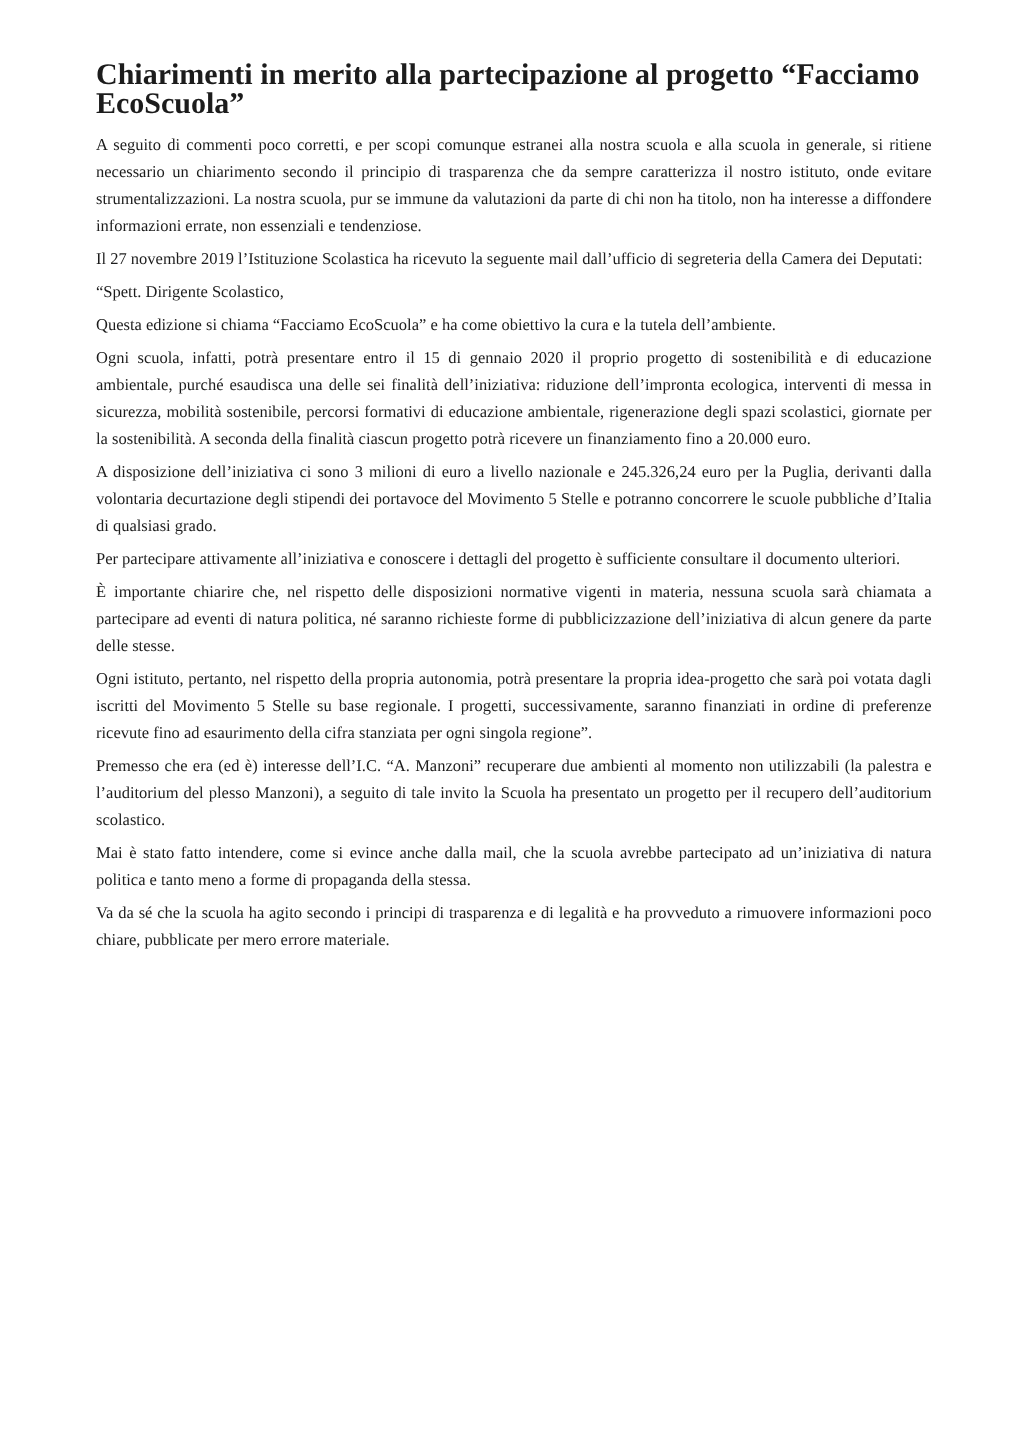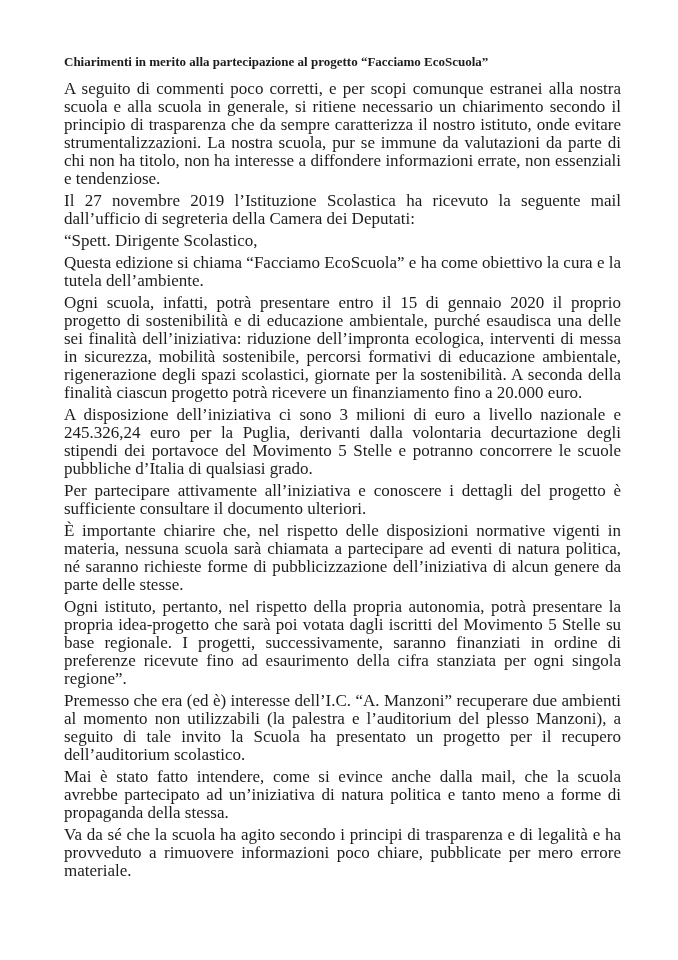--- a/index.html
+++ b/index.html
@@ -9,28 +9,28 @@
   }
   .page {
     width: 678px; height: 960px;
     box-sizing: border-box;
     background: #ffffff;
     padding: 40px 57px 0 64px;
     font-family: "Liberation Serif", "DejaVu Serif", serif;
     color: #1c1c1c;
   }
   .title {
-    font-size: 13px;
+    font-size: 20px;
     font-weight: 700;
     line-height: 19px;
-    margin: 12px 0 9px 0;
+    margin: 1px 0 9px 0;
     text-align: left;
   }
   .para {
-    font-size: 17px;
+    font-size: 11px;
     line-height: 18px;
     text-align: justify;
     margin: 0 0 4px 0;
   }
   .para.italic { }
 </style>
 </head>
 <body>
 
 <div class="page">

